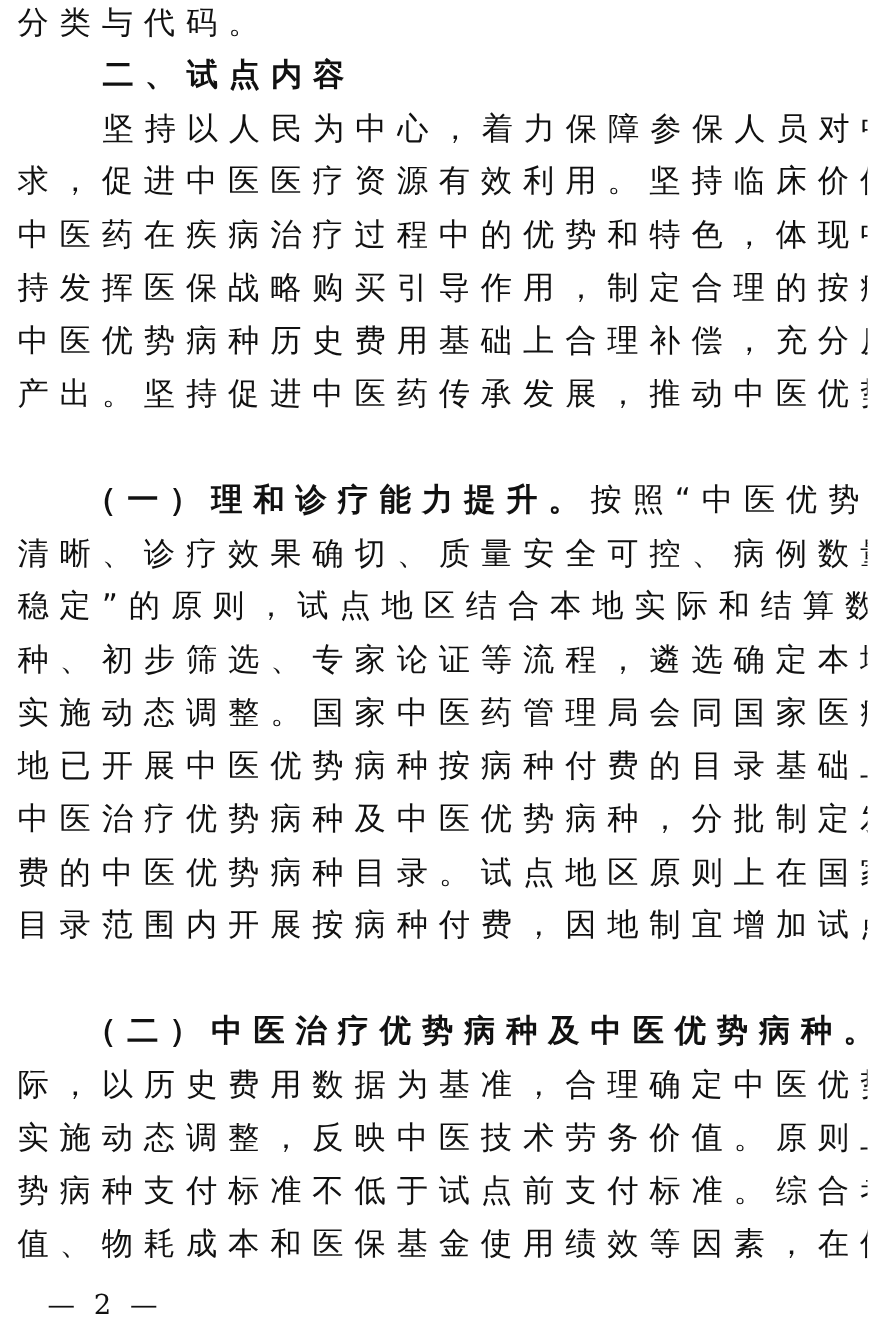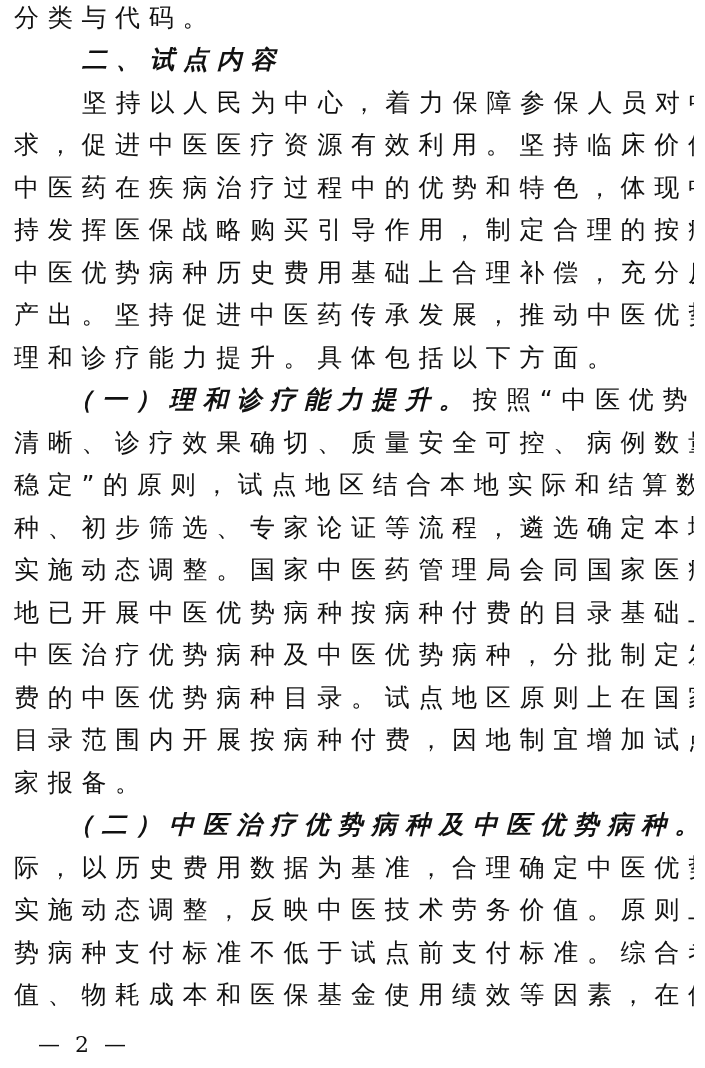--- a/index.html
+++ b/index.html
@@ -5,49 +5,47 @@
   html, body { margin:0; padding:0; background:#ffffff; }
   body { width:705px; height:1068px; overflow:hidden; position:relative; }
   .page { position:absolute; left:0; top:0; width:705px; height:1068px; }
   .line {
     position:absolute; left:14px; width:680px; height:42px;
     font-family: "DejaVu Sans", sans-serif;
     font-size:25px; line-height:42px; color:#111;
     letter-spacing:8.7px; white-space:nowrap; overflow:hidden;
   }
   .indent { left:82px; width:612px; }
-  .bold { font-weight:bold;font-style:italic; }
+  .bold { font-weight:bold; }
   .pagenum {
     position:absolute; left:38px; top:1032px;
     font-family: "DejaVu Serif", serif; font-size:22px; color:#111;
     letter-spacing:4px;
   }
 </style>
 </head>
 <body>
 
 <div class="page">
   <div class="line" style="top:-3px">分类与代码。</div>
   <div class="line indent bold" style="top:39px">二、试点内容</div>
   <div class="line indent" style="top:82px">坚持以人民为中心，着力保障参保人员对中医药服务的需</div>
   <div class="line" style="top:124px">求，促进中医医疗资源有效利用。坚持临床价值导向，充分发挥</div>
   <div class="line" style="top:167px">中医药在疾病治疗过程中的优势和特色，体现中医服务价值。坚</div>
   <div class="line" style="top:209px">持发挥医保战略购买引导作用，制定合理的按病种付费标准，在</div>
   <div class="line" style="top:252px">中医优势病种历史费用基础上合理补偿，充分反映中医医疗服务</div>
   <div class="line" style="top:294px">产出。坚持促进中医药传承发展，推动中医优势病种的规范化管</div>
-  <div class="line" style="top:337px">理和诊疗能力提升。具体包括以下方面。</div>
   <div class="line indent" style="top:379px"><span class="bold" style="margin-left:-14px">（一）理和诊疗能力提升。</span><span>按照“中医优势明显、临床路径</span></div>
   <div class="line" style="top:422px">清晰、诊疗效果确切、质量安全可控、病例数量充足、费用相对</div>
   <div class="line" style="top:464px">稳定”的原则，试点地区结合本地实际和结算数据，通过收集病</div>
   <div class="line" style="top:507px">种、初步筛选、专家论证等流程，遴选确定本地中医优势病种，</div>
   <div class="line" style="top:549px">实施动态调整。国家中医药管理局会同国家医疗保障局，将在各</div>
   <div class="line" style="top:592px">地已开展中医优势病种按病种付费的目录基础上，结合已发布的</div>
   <div class="line" style="top:634px">中医治疗优势病种及中医优势病种，分批制定发布适宜按病种付</div>
   <div class="line" style="top:677px">费的中医优势病种目录。试点地区原则上在国家统一明确的病种</div>
   <div class="line" style="top:719px">目录范围内开展按病种付费，因地制宜增加试点病种的，应向国</div>
-  <div class="line" style="top:762px">家报备。</div>
   <div class="line indent" style="top:804px"><span class="bold" style="margin-left:-14px">（二）中医治疗优势病种及中医优势病种。</span><span>各地可结合本地实</span></div>
   <div class="line" style="top:847px">际，以历史费用数据为基准，合理确定中医优势病种支付标准并</div>
   <div class="line" style="top:889px">实施动态调整，反映中医技术劳务价值。原则上，试点后中医优</div>
   <div class="line" style="top:932px">势病种支付标准不低于试点前支付标准。综合考虑技术劳务价</div>
   <div class="line" style="top:974px">值、物耗成本和医保基金使用绩效等因素，在保证疗效相当的基</div>
   <div class="pagenum">— 2 —</div>
 </div>
 
 </body></html>

